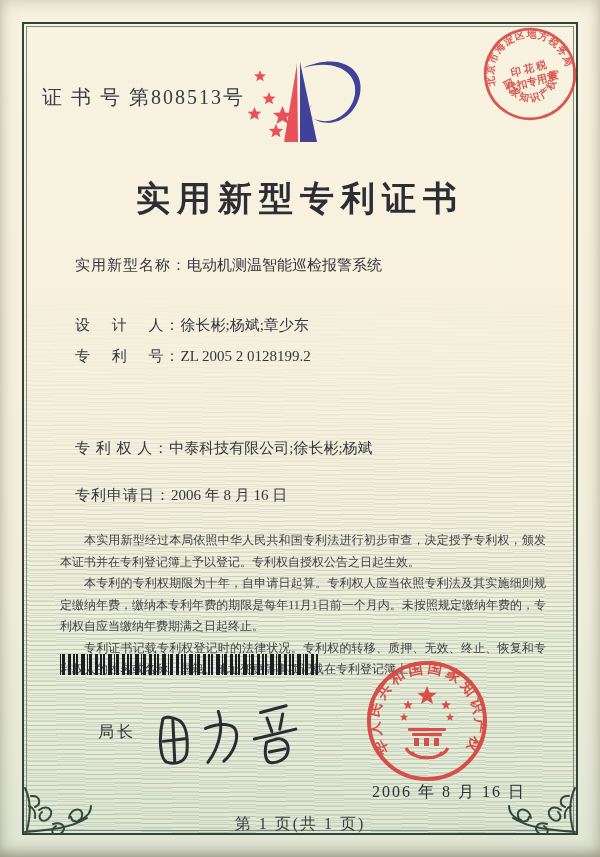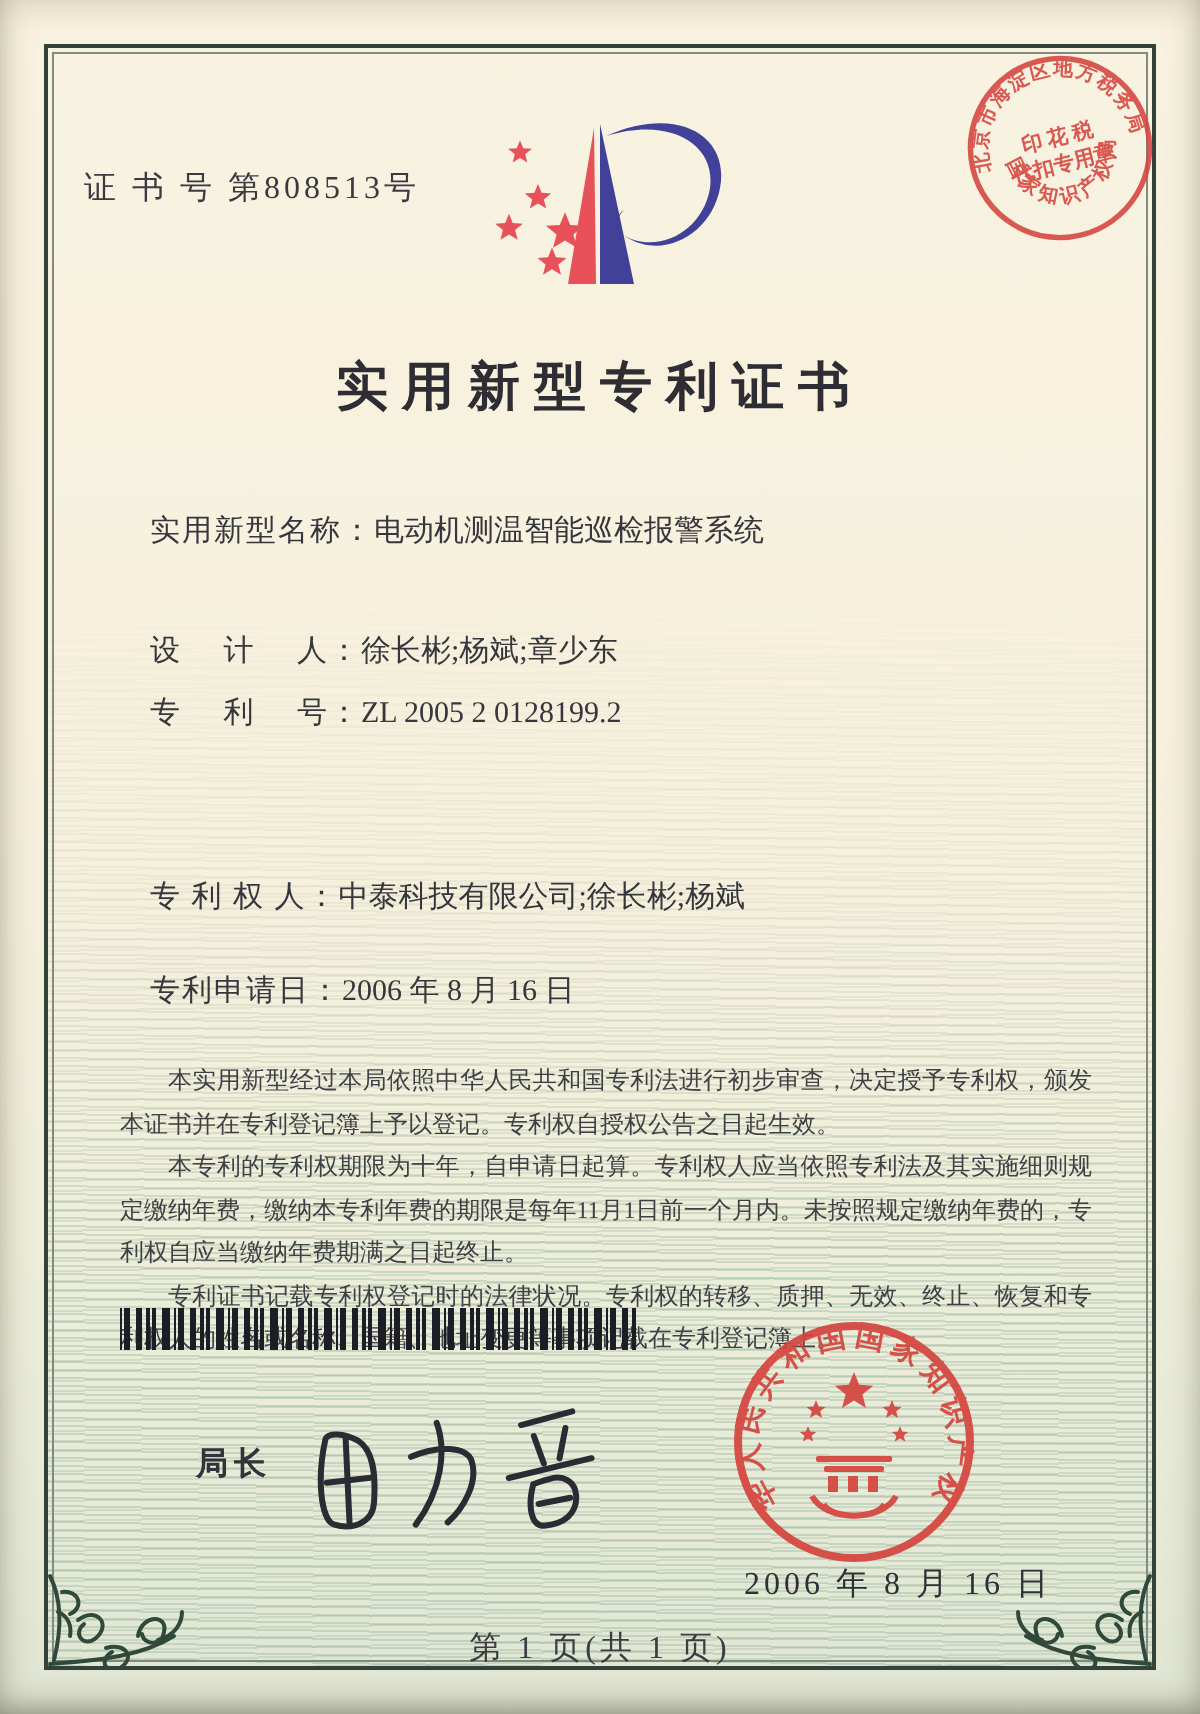--- a/index.html
+++ b/index.html
@@ -18,47 +18,47 @@
       repeating-linear-gradient(179deg, rgba(134,170,144,.26) 0 1px, rgba(0,0,0,0) 1px 5px);
   }
   .frame{
     position:absolute; left:22px; top:22px; width:552px; height:809px;
     border:2px solid #33433a;
   }
   .frame::after{
     content:""; position:absolute; inset:2px; border:1px solid #7d8b80;
   }
   .cert-no{
-    position:absolute; left:42px; top:84px; font-size:16px; letter-spacing:2px; color:#3a3a40;
+    position:absolute; left:42px; top:84px; font-size:20px; letter-spacing:2px; color:#3a3a40;
   }
   .logo{ position:absolute; left:231px; top:52px; }
   .tax-stamp{ position:absolute; left:480px; top:24px; transform:rotate(-14deg); opacity:.88; }
   .title{
     position:absolute; left:0; top:176px; width:100%; text-align:center;
-    font-size:26px; font-weight:700; letter-spacing:7px; color:#2d2d33; margin:0;
+    font-size:34px; font-weight:700; letter-spacing:7px; color:#2d2d33; margin:0;
   }
   .field{
     position:absolute; left:63px; width:490px; font-size:15px; color:#36363d;
     white-space:nowrap;
     margin-left:12px;
   }
   .field .lab{ letter-spacing:1px; }
   .f0{top:256px}.f1{top:316px}.f2{top:347px}.f3{top:393px}.f4{top:439px}.f5{top:486px}
   .paras{
     position:absolute; left:60px; top:530px; width:486px;
     font-size:12px; line-height:21.5px; color:#3f3f46; text-align:justify;
   }
   .paras p{ margin:0; text-indent:2em; }
   .barcode{
     position:absolute; left:60px; top:654px; width:326px; height:21px;
     display:flex; align-items:stretch; overflow:hidden;
   }
   .barcode i{ display:block; background:#1d1d25; height:100%; flex:0 0 auto; }
   .director{
-    position:absolute; left:98px; top:722px; font-size:16px; letter-spacing:3px; color:#33333a;font-weight:bold;
+    position:absolute; left:98px; top:722px; font-size:16px; letter-spacing:3px; color:#33333a;
   }
   .signature{ position:absolute; left:150px; top:696px; }
   .office-seal{ position:absolute; left:362px; top:656px; opacity:.92; }
   .issue-date{
     position:absolute; left:372px; top:782px; font-size:16px; letter-spacing:2px; color:#2f2f36;
   }
   .footer{
     position:absolute; left:0; top:814px; width:100%; text-align:center;
     font-size:16px; letter-spacing:2px; color:#3c3c42;
   }

